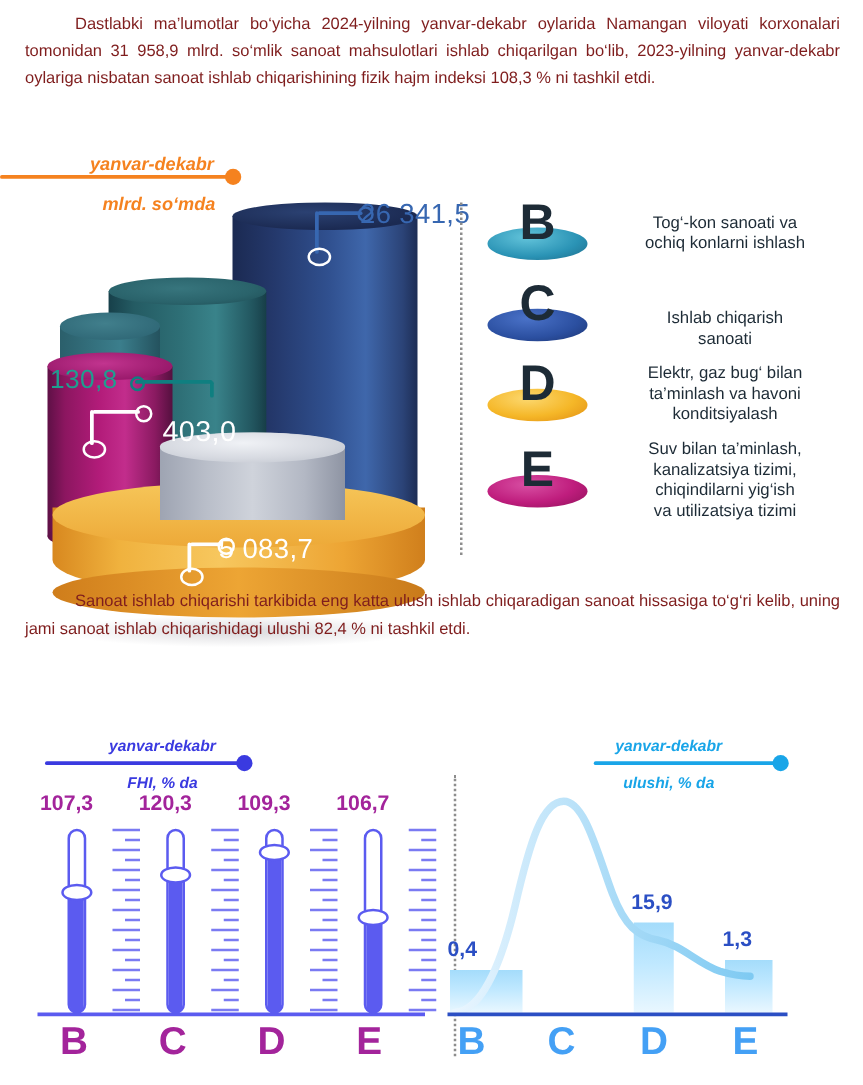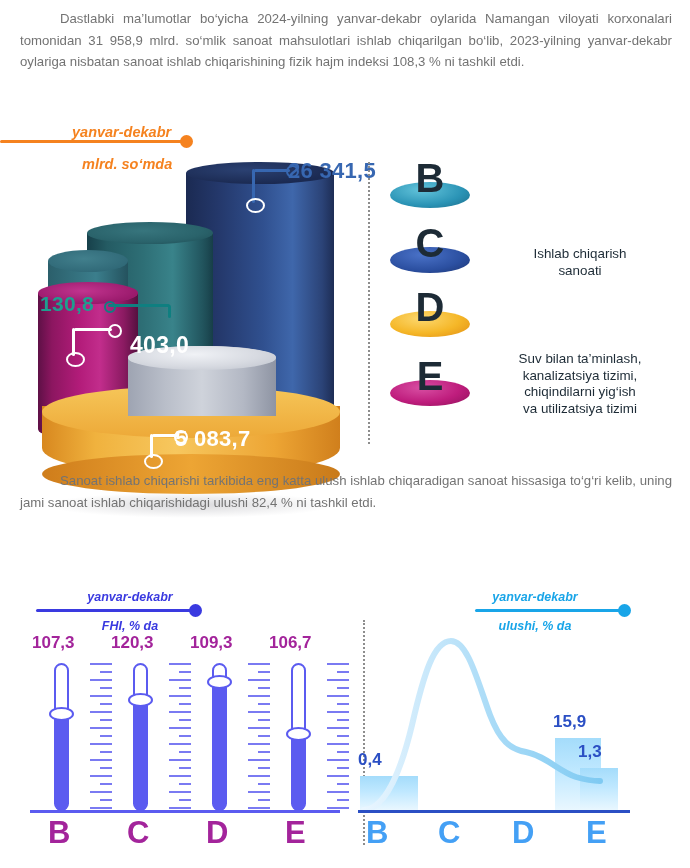--- a/index.html
+++ b/index.html
@@ -3,37 +3,37 @@
 <meta charset="utf-8">
 <style>
   html,body{margin:0;padding:0;}
   body{
     width:690px;height:868px;background:#ffffff;
     font-family:"Liberation Sans",sans-serif;
     position:relative;overflow:hidden;
   }
   .para{
     position:absolute;left:20px;right:18px;
-    font-size:13.2px;line-height:21.5px;color:#737373;
+    font-size:13.2px;line-height:21.5px;color:#7f1d1d;
     text-align:justify;text-justify:inter-word;
   }
   .para .ind{display:inline-block;width:40px;}
 
   
   #cyl-section{position:absolute;left:0;top:100px;width:690px;height:350px;}
   .kicker{position:absolute;font-style:italic;font-weight:bold;white-space:pre-line;}
   .kicker-line{position:absolute;height:2.5px;border-radius:2px;}
   .kicker-dot{position:absolute;width:13px;height:13px;border-radius:50%;}
 
   .cyl{position:absolute;border-radius:50%/14px;}
   .cyl .body{position:absolute;left:0;right:0;top:11px;bottom:11px;}
   .cyl .top{position:absolute;left:0;right:0;top:0;height:22px;border-radius:50%;}
   .cyl .bot{position:absolute;left:0;right:0;bottom:0;height:22px;border-radius:50%;}
 
-  .vlabel{position:absolute;font-weight:bold;color:#fff;letter-spacing:.3px;}
+  .vlabel{position:absolute;font-weight:normal;color:#fff;letter-spacing:.3px;}
 
   
   .lead{position:absolute;}
   .lead .seg{position:absolute;background:#ffffff;}
   .lead .ring{position:absolute;border-radius:50%;border:2.4px solid #fff;background:transparent;}
   .lead .ring.sm{border-width:2px;}
 
   
   #legend{position:absolute;left:384px;top:158px;width:300px;}
   .leg-row{position:relative;height:auto;display:flex;align-items:center;margin-bottom:6px;}
@@ -163,36 +163,41 @@
 
 <div class="dotdiv" style="left:368px;top:162px;height:282px;"></div>
 
 <div id="legend">
 
   <div class="leg-row" style="margin-bottom:8px;">
     <div class="leg-badge">
       <div class="leg-ell" style="background:radial-gradient(ellipse at 40% 30%, #63c4db, #2a93b5 60%, #1d6a88 100%);"></div>
       <div class="leg-letter">B</div>
     </div>
+    <div class="leg-text" style="white-space:pre-line;">Tog‘-kon sanoati va
+ochiq konlarni ishlash</div>
   </div>
 
   <div class="leg-row" style="margin-bottom:8px;">
     <div class="leg-badge">
       <div class="leg-ell" style="background:radial-gradient(ellipse at 40% 30%, #4a72c8, #2b4fa0 60%, #1c3470 100%);"></div>
       <div class="leg-letter">C</div>
     </div>
     <div class="leg-text" style="white-space:pre-line;margin-top:24px;">Ishlab chiqarish
 sanoati</div>
   </div>
 
   <div class="leg-row" style="margin-bottom:8px;">
     <div class="leg-badge">
       <div class="leg-ell" style="background:radial-gradient(ellipse at 40% 30%, #fcd86f, #f5b728 55%, #e08c12 100%);"></div>
       <div class="leg-letter">D</div>
     </div>
+    <div class="leg-text" style="white-space:pre-line;">Elektr, gaz bug‘ bilan
+ta’minlash va havoni
+konditsiyalash</div>
   </div>
 
   <div class="leg-row">
     <div class="leg-badge">
       <div class="leg-ell" style="background:radial-gradient(ellipse at 40% 30%, #d84fa3, #bf1d7d 55%, #8d1159 100%);"></div>
       <div class="leg-letter">E</div>
     </div>
     <div class="leg-text" style="white-space:pre-line;">Suv bilan ta’minlash,
 kanalizatsiya tizimi,
 chiqindilarni yig‘ish
@@ -338,21 +343,21 @@
     <div>yanvar-dekabr</div>
     <div>ulushi, % da</div>
   </div>
   <div class="kicker-line" style="left:115px;top:44px;width:150px;background:#19a5e8;"></div>
   <div class="kicker-dot" style="left:258px;top:39px;background:#19a5e8;"></div>
 
   <div style="position:absolute;left:0;top:60px;width:270px;height:185px;">
     <div class="bar" style="left:0px;top:151px;width:58px;height:34px;">
       <div class="vlab" style="left:-2px;top:-26px;">0,4</div>
     </div>
-    <div class="bar" style="left:147px;top:113px;width:46px;height:72px;margin-left:48px;">
+    <div class="bar" style="left:147px;top:113px;width:32px;height:72px;">
       <div class="vlab" style="left:-2px;top:-26px;">15,9</div>
     </div>
     <div class="bar" style="left:220px;top:143px;width:38px;height:42px;">
       <div class="vlab" style="left:-2px;top:-26px;">1,3</div>
     </div>
 
     <svg width="300" height="200" viewBox="0 0 300 200" style="position:absolute;left:-10px;top:0;pointer-events:none;">
       <defs>
         <linearGradient id="curveGrad" x1="0" y1="0" x2="1" y2="0">
           <stop offset="0%" stop-color="#eaf6ff"></stop>

